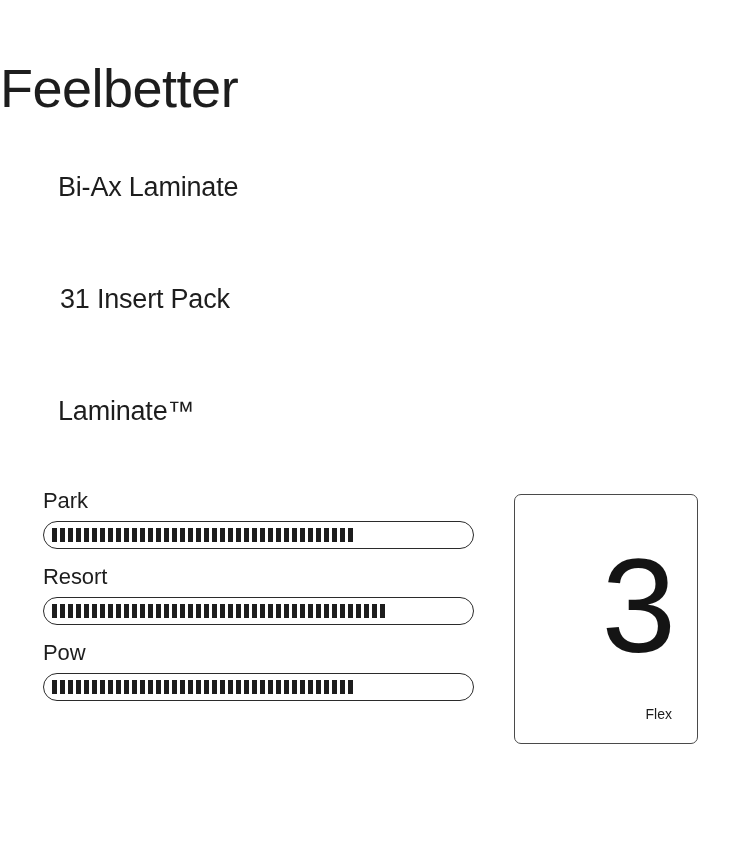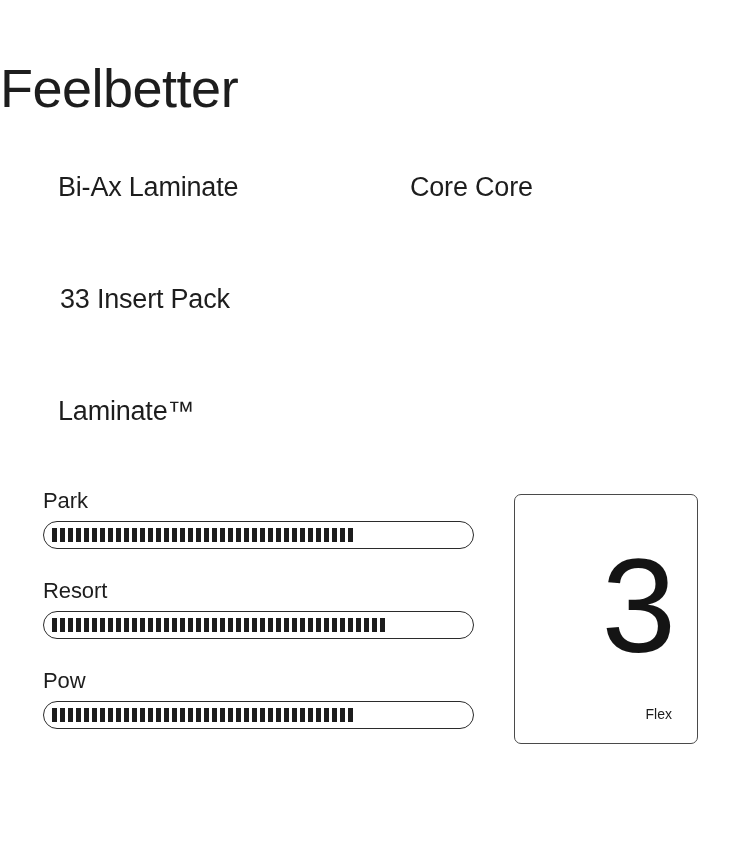--- a/index.html
+++ b/index.html
@@ -82,21 +82,21 @@
     height: 270px;
   }
 
   .ratings {
     position: absolute;
     left: 43px;
     top: 0;
     width: 431px;
   }
   .rating-group {
-    margin-bottom: 27px;
+    margin-bottom: 13px;
   }
   .rating-group:last-child {
     margin-bottom: 1px;
   }
   .rating-label {
     font-size: 22px;
     line-height: 30px;
     letter-spacing: -0.1px;
     color: #1d1d1d;
     margin-bottom: 5px;
@@ -163,25 +163,24 @@
 <body>
 
 <div class="board-card">
 
   <div class="product-title">Feelbetter</div>
 
   <div class="features">
 
     <div class="feature-row">
       <div class="feature-cell col-a">Bi-Ax Laminate</div>
-      <div class="feature-cell col-b">Core Core</div>
     </div>
 
     <div class="feature-row indented">
-      <div class="feature-cell col-a">33 Insert Pack</div>
+      <div class="feature-cell col-a">31 Insert Pack</div>
       <div class="feature-cell col-b empty"></div>
     </div>
 
     <div class="feature-row">
       <div class="feature-cell col-b">Laminate™</div>
     </div>
 
   </div>
 
   <div class="lower">

